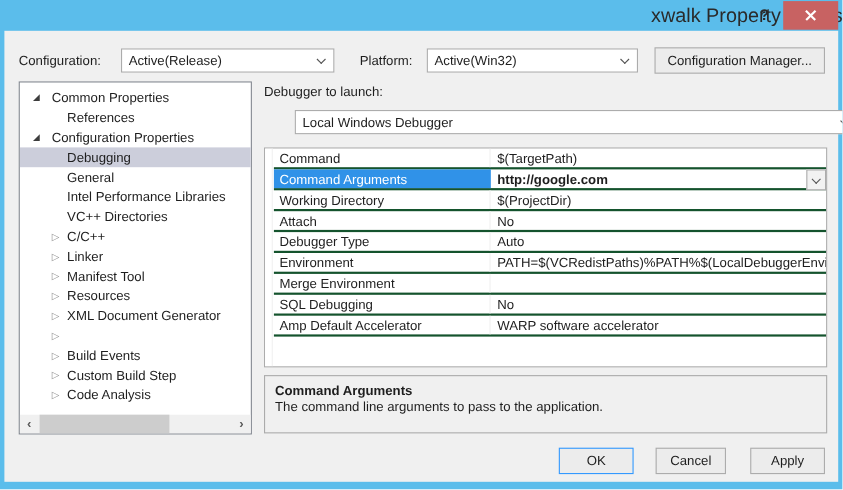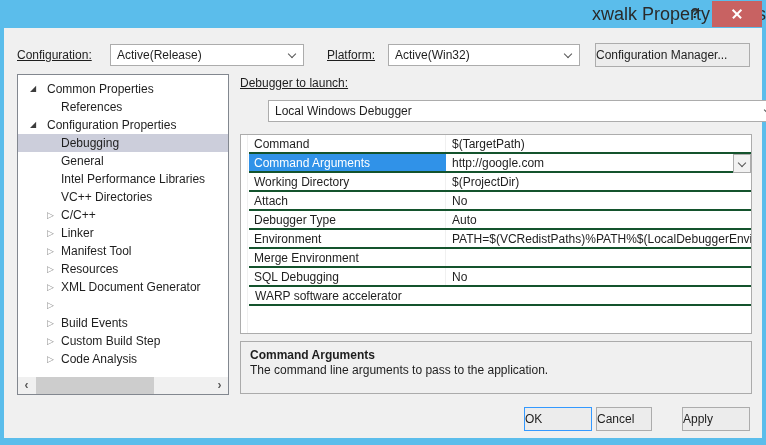--- a/index.html
+++ b/index.html
@@ -14,29 +14,29 @@
               text-align:center; font-weight:bold; font-size:14px; color:#2a2a2a; cursor:default; }
   .close-btn { position:absolute; right:4px; top:1px; width:50px; height:26px; background:#c86262; }
   .close-x { position:absolute; left:50%; top:50%; width:12px; height:12px; transform:translate(-50%,-50%); }
   .close-x i { position:absolute; left:0; top:5px; width:12px; height:1.6px; background:#ffffff; }
   .close-x i:first-child { transform:rotate(45deg); }
   .close-x i:last-child  { transform:rotate(-45deg); }
 
   
   .dlg { position:absolute; left:4px; top:28px; width:758px; height:410px; background:#f0f0f0; font-size:12px; color:#1e1e1e; }
 
-  .lbl { position:absolute; line-height:22px; white-space:nowrap;text-decoration:underline; }
+  .lbl { position:absolute; line-height:22px; white-space:nowrap; }
 
   .combo { position:absolute; height:22px; background:#ffffff; border:1px solid #acacac;
            line-height:20px; padding:0 22px 0 6px; white-space:nowrap; overflow:hidden; }
   .chev { position:absolute; right:8px; top:6px; width:6px; height:6px;
           border-right:1.2px solid #555; border-bottom:1.2px solid #555; transform:rotate(45deg); }
 
   .push-btn { position:absolute; height:24px; background:#ececec; border:1px solid #acacac;
-              line-height:22px; cursor:default; }
+              text-align:center; line-height:22px; cursor:default; }
   .push-btn.default { border:1px solid #3399ff; }
 
   
   .tree { position:absolute; left:13px; top:46px; width:212px; height:321px;
           background:#ffffff; border:1px solid #82878f; overflow:hidden; }
   .tree-rows { position:absolute; left:0; top:5px; right:0; }
   .tree-row { position:relative; height:18px; line-height:18px; white-space:nowrap; overflow:hidden; cursor:default; }
   .tree-row.selected { background:#cccedb; }
   .tree-row .arrow { position:absolute; top:0; line-height:18px; }
   .tree-row .arrow.expanded  { font-size:8px;  color:#3c3c3c; }
@@ -54,21 +54,21 @@
 
   
   .grid { position:absolute; left:236px; top:106px; width:512px; height:200px;
           background:#ffffff; border:1px solid #acacac; overflow:hidden; }
   .grid-margin { position:absolute; left:0; top:0; bottom:0; width:7px; border-right:1px solid #f0f0f0; background:#ffffff; }
   .grid-rows { position:absolute; left:8px; top:0; right:0; }
   .grid-row { position:relative; display:flex; height:19px; line-height:19px; border-bottom:2px solid #14532d; }
   .grid-name { width:197px; padding-left:5px; border-right:1px solid #f0f0f0; white-space:nowrap; overflow:hidden; }
   .grid-value { flex:1; padding-left:6px; white-space:nowrap; overflow:hidden; }
   .grid-row.selected .grid-name { background:#3092e8; color:#ffffff; border-right-color:#3092e8; }
-  .grid-row.selected .grid-value { font-weight:normal; }
+  .grid-row.selected .grid-value { font-weight:bold; }
   .value-dd { position:absolute; right:0; top:0; width:18px; height:19px; background:#f2f2f2; border:1px solid #acacac; }
   .value-dd .chev { right:5px; top:5px; }
 
   
   .desc { position:absolute; left:236px; top:313px; width:512px; height:53px;
           background:#f0f0f0; border:1px solid #ababab; padding:6px 9px; }
   .desc-title { font-weight:bold; }
   .desc-text { margin-top:1px; }
 </style>
 </head>
@@ -166,28 +166,29 @@
             <div class="grid-value">PATH=$(VCRedistPaths)%PATH%$(LocalDebuggerEnviron</div>
           </div>
           <div class="grid-row">
             <div class="grid-name">Merge Environment</div>
           </div>
           <div class="grid-row">
             <div class="grid-name">SQL Debugging</div>
             <div class="grid-value">No</div>
           </div>
           <div class="grid-row">
+            <div class="grid-name">Amp Default Accelerator</div>
             <div class="grid-value">WARP software accelerator</div>
           </div>
         </div>
     </div>
 
     <div class="desc">
       <div class="desc-title">Command Arguments</div>
       <div class="desc-text">The command line arguments to pass to the application.</div>
     </div>
 
-    <div class="push-btn default" style="left:504px; top:379px; width:68px;margin-left:16px;">OK</div>
-    <div class="push-btn" style="left:592px; top:379px; width:56px;">Cancel</div>
+    <div class="push-btn default" style="left:504px; top:379px; width:68px;">OK</div>
+    <div class="push-btn" style="left:592px; top:379px; width:64px;">Cancel</div>
     <div class="push-btn" style="left:678px; top:379px; width:68px;">Apply</div>
 
   </div>
 </div>
 
 </body></html>

